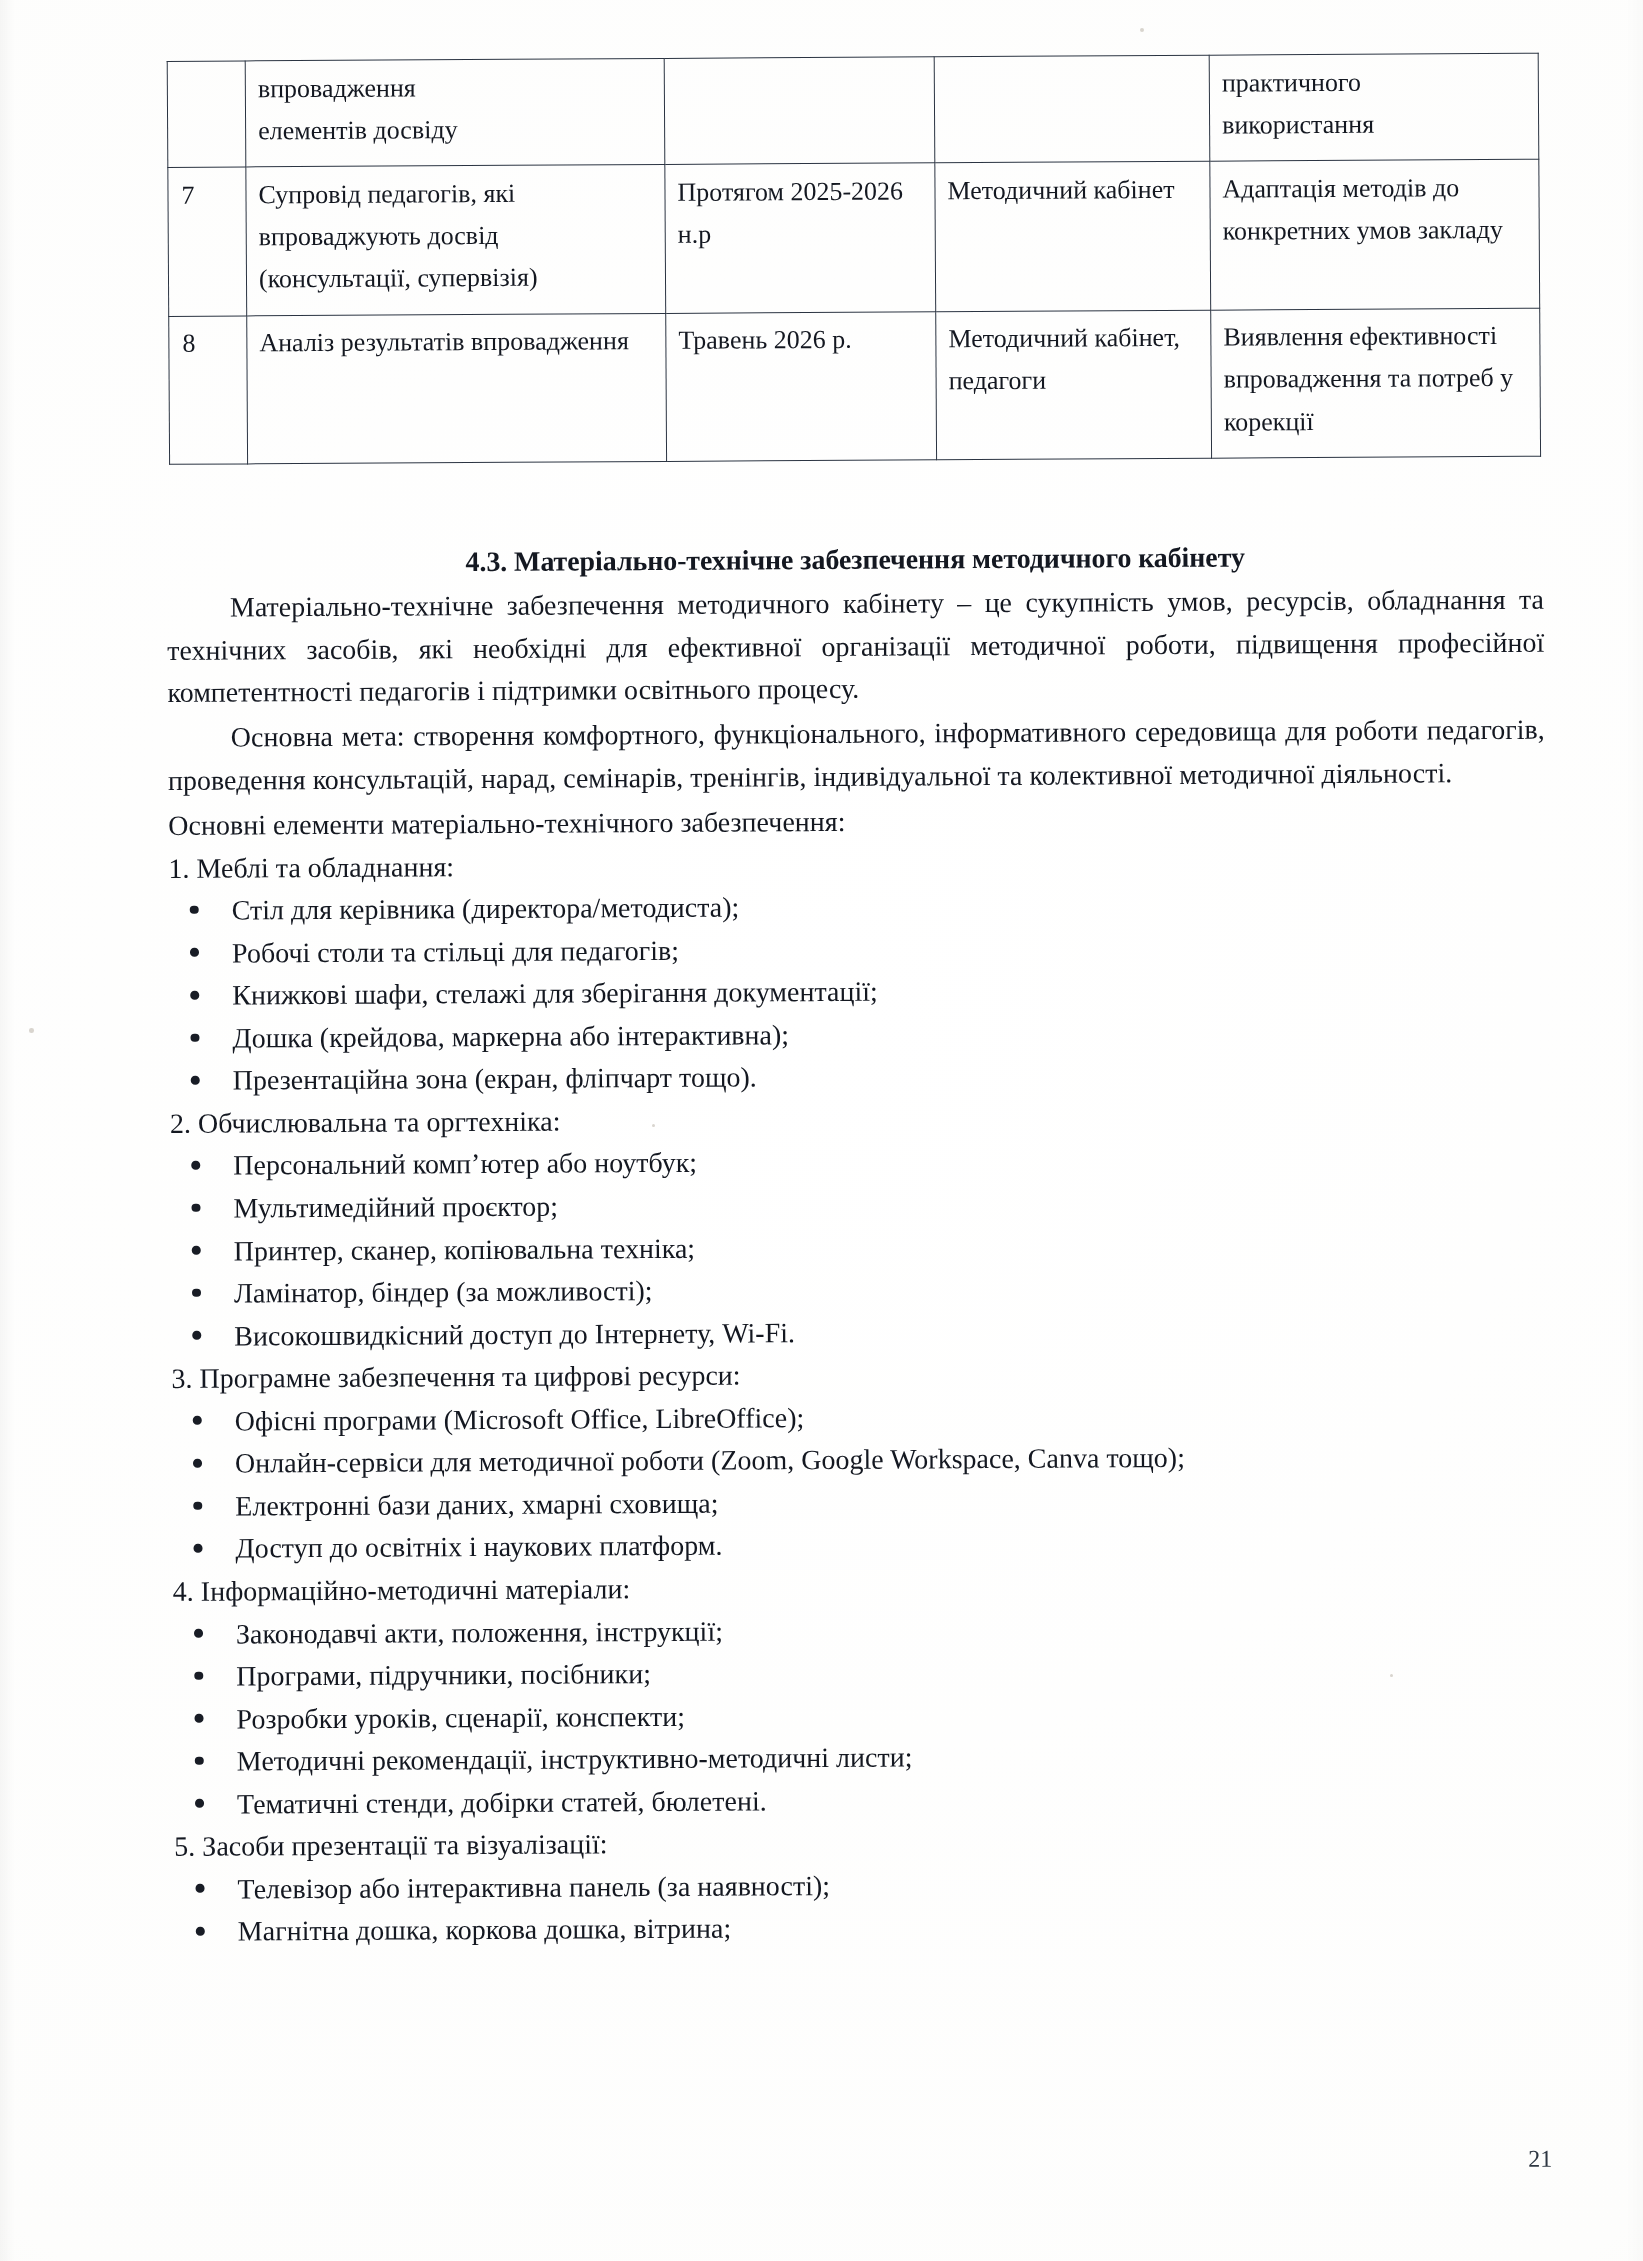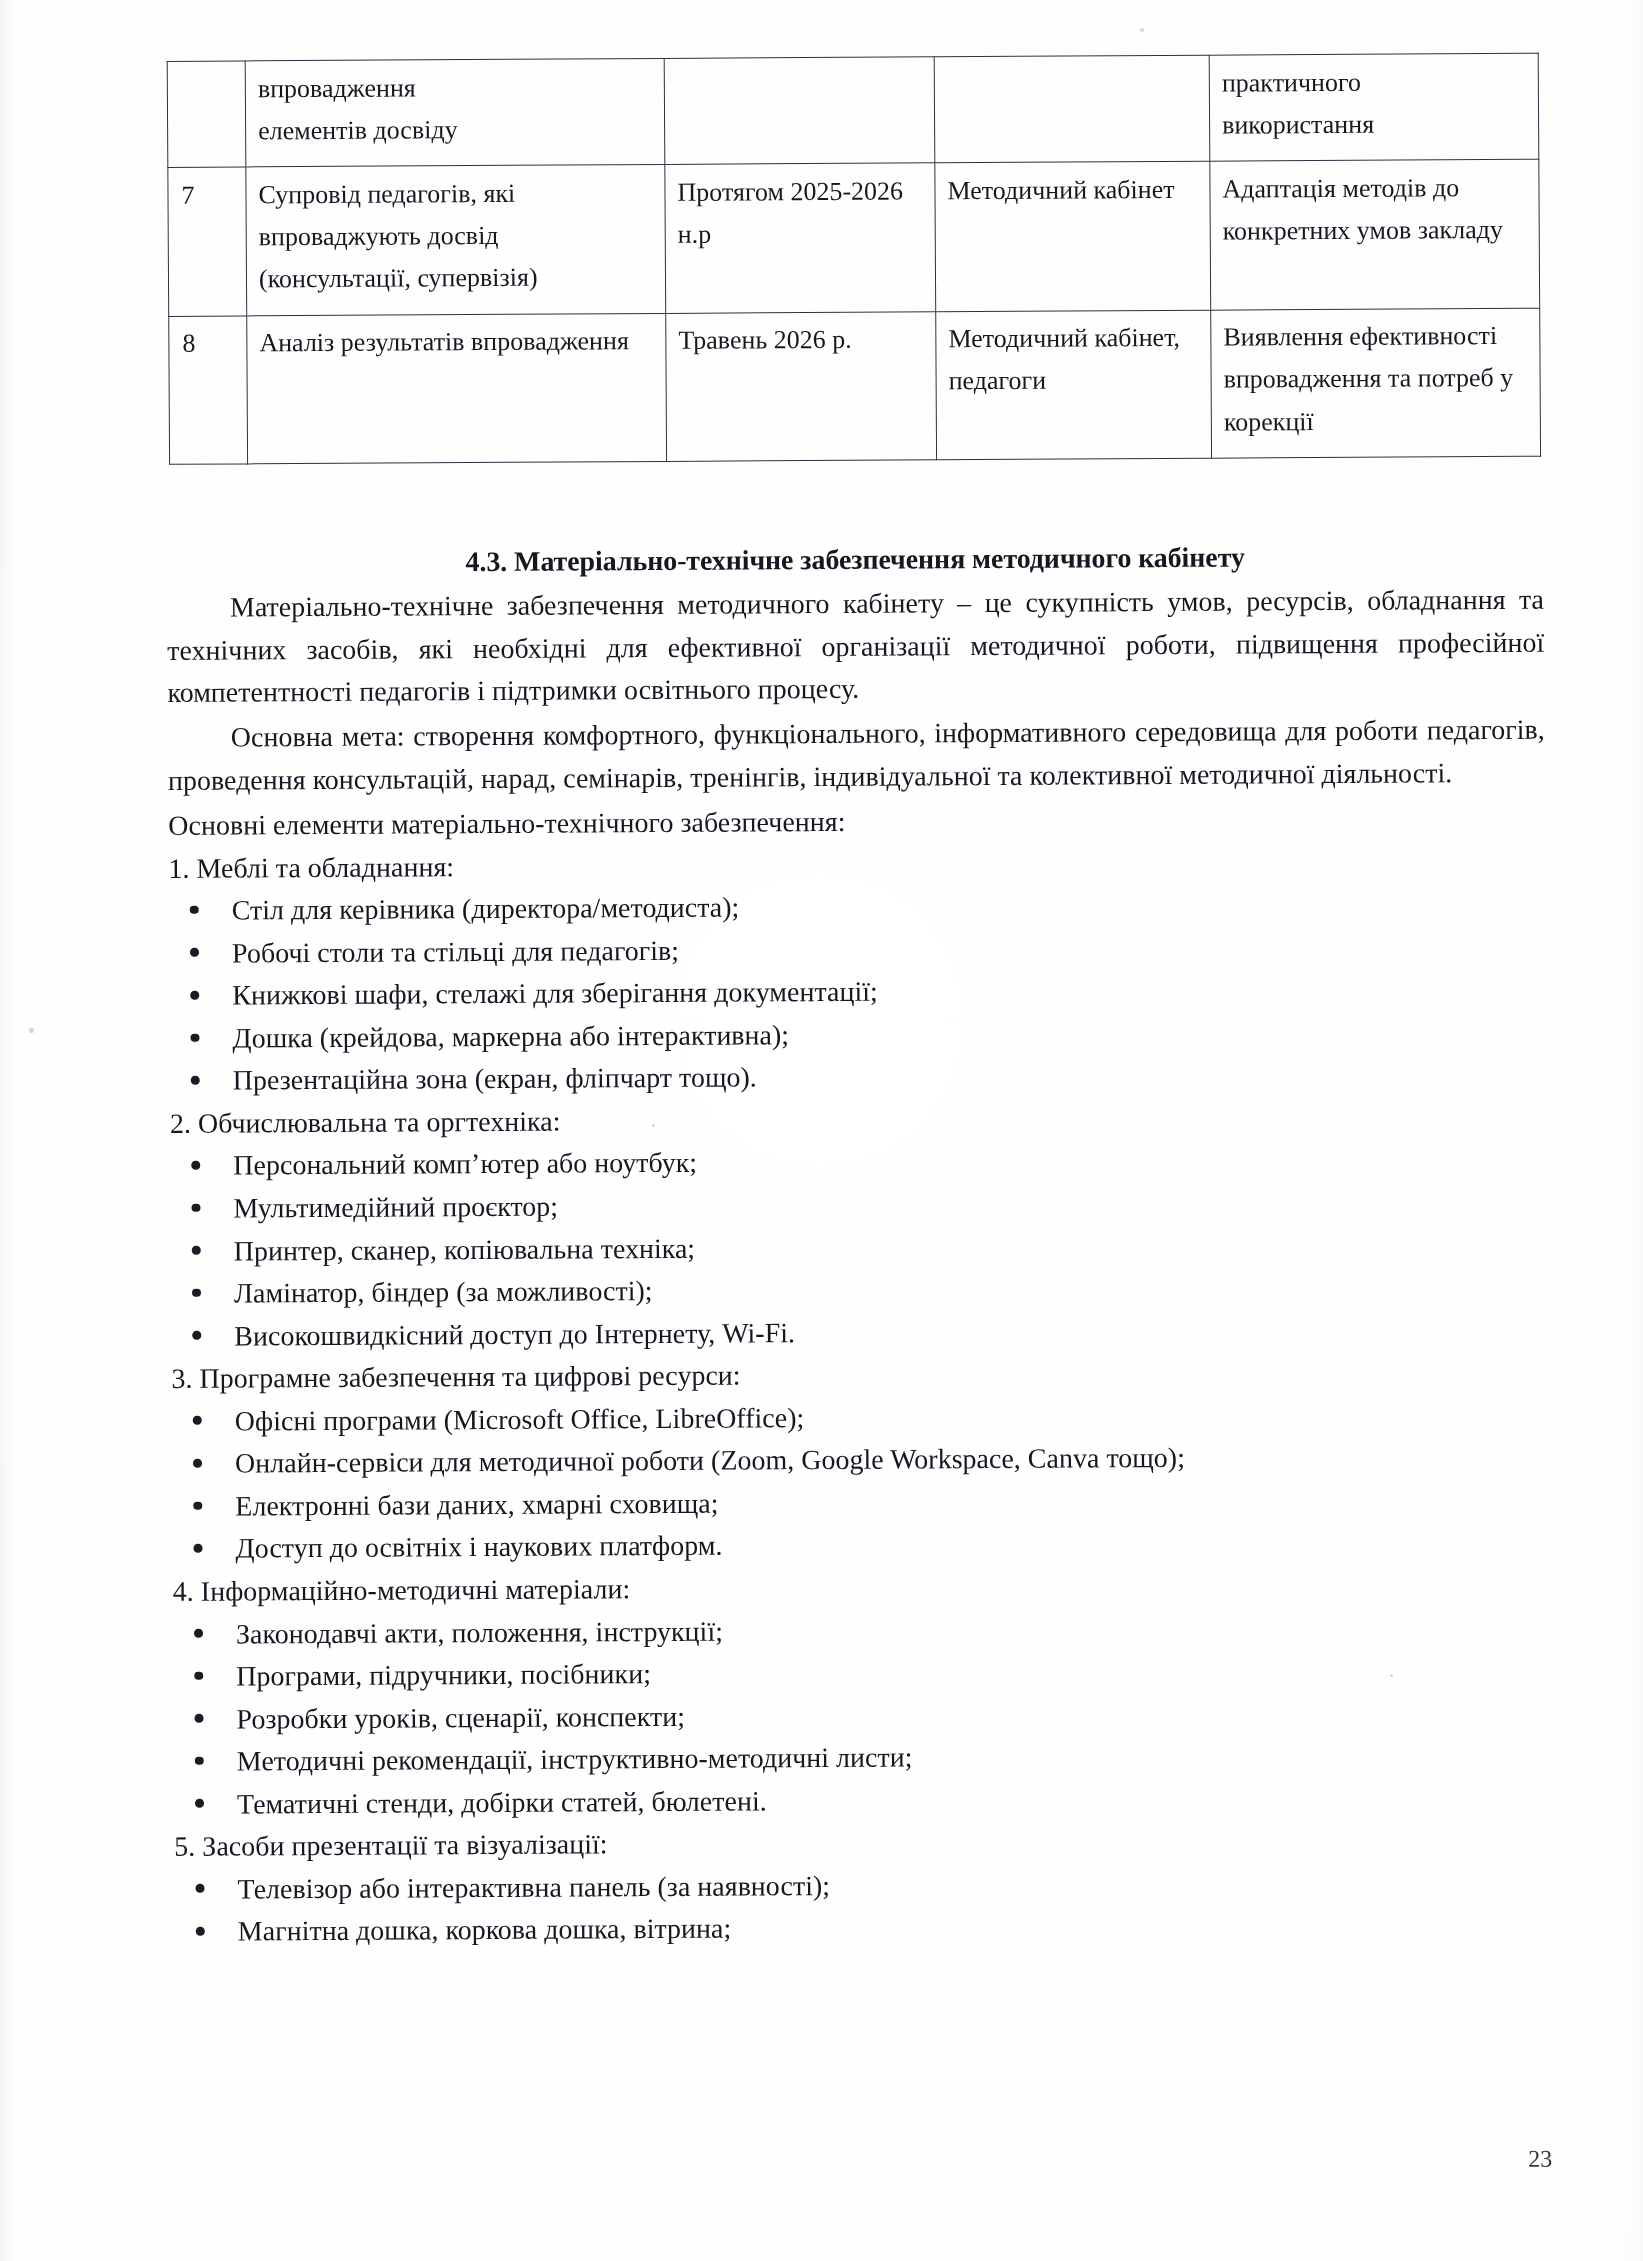--- a/index.html
+++ b/index.html
@@ -233,16 +233,16 @@
     </ul>
 
     <p class="plain">5. Засоби презентації та візуалізації:</p>
     <ul class="bullets">
       <li><span class="dot"></span><span>Телевізор або інтерактивна панель (за наявності);</span></li>
       <li><span class="dot"></span><span>Магнітна дошка, коркова дошка, вітрина;</span></li>
     </ul>
 
   </div>
 
-  <div class="pagenum">23</div>
+  <div class="pagenum">21</div>
 
 </div>
 
 
 </body></html>

